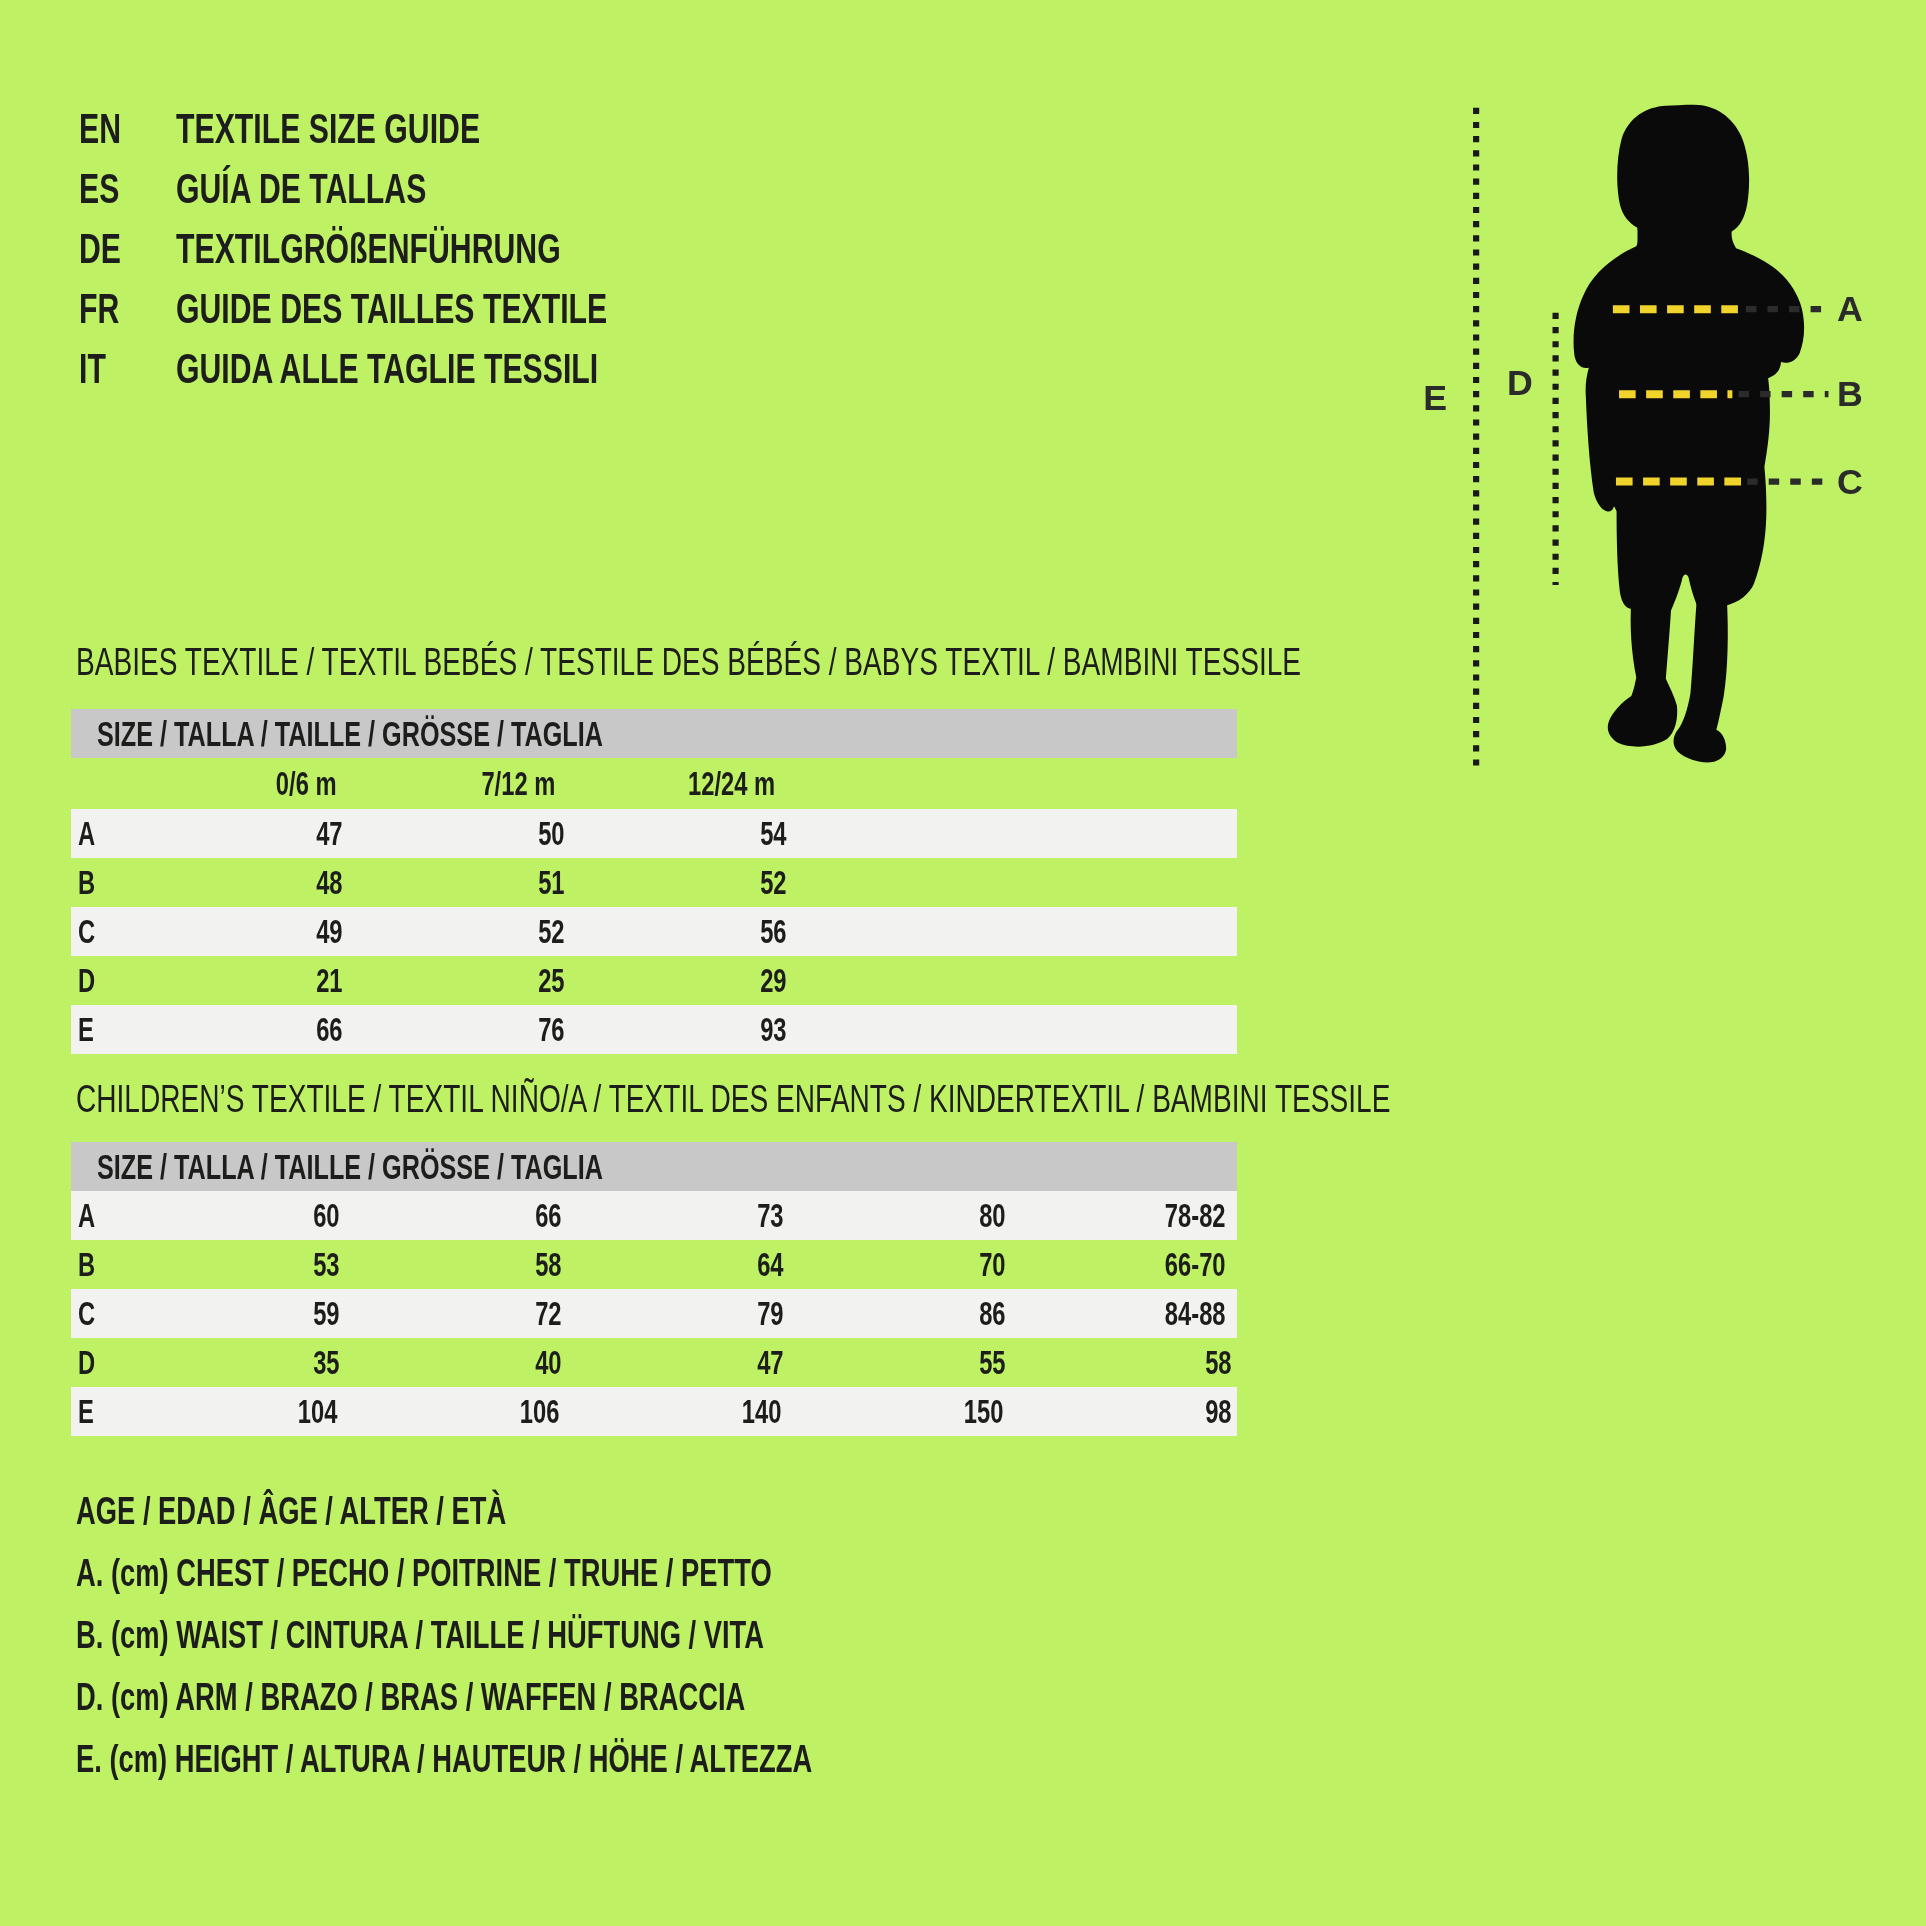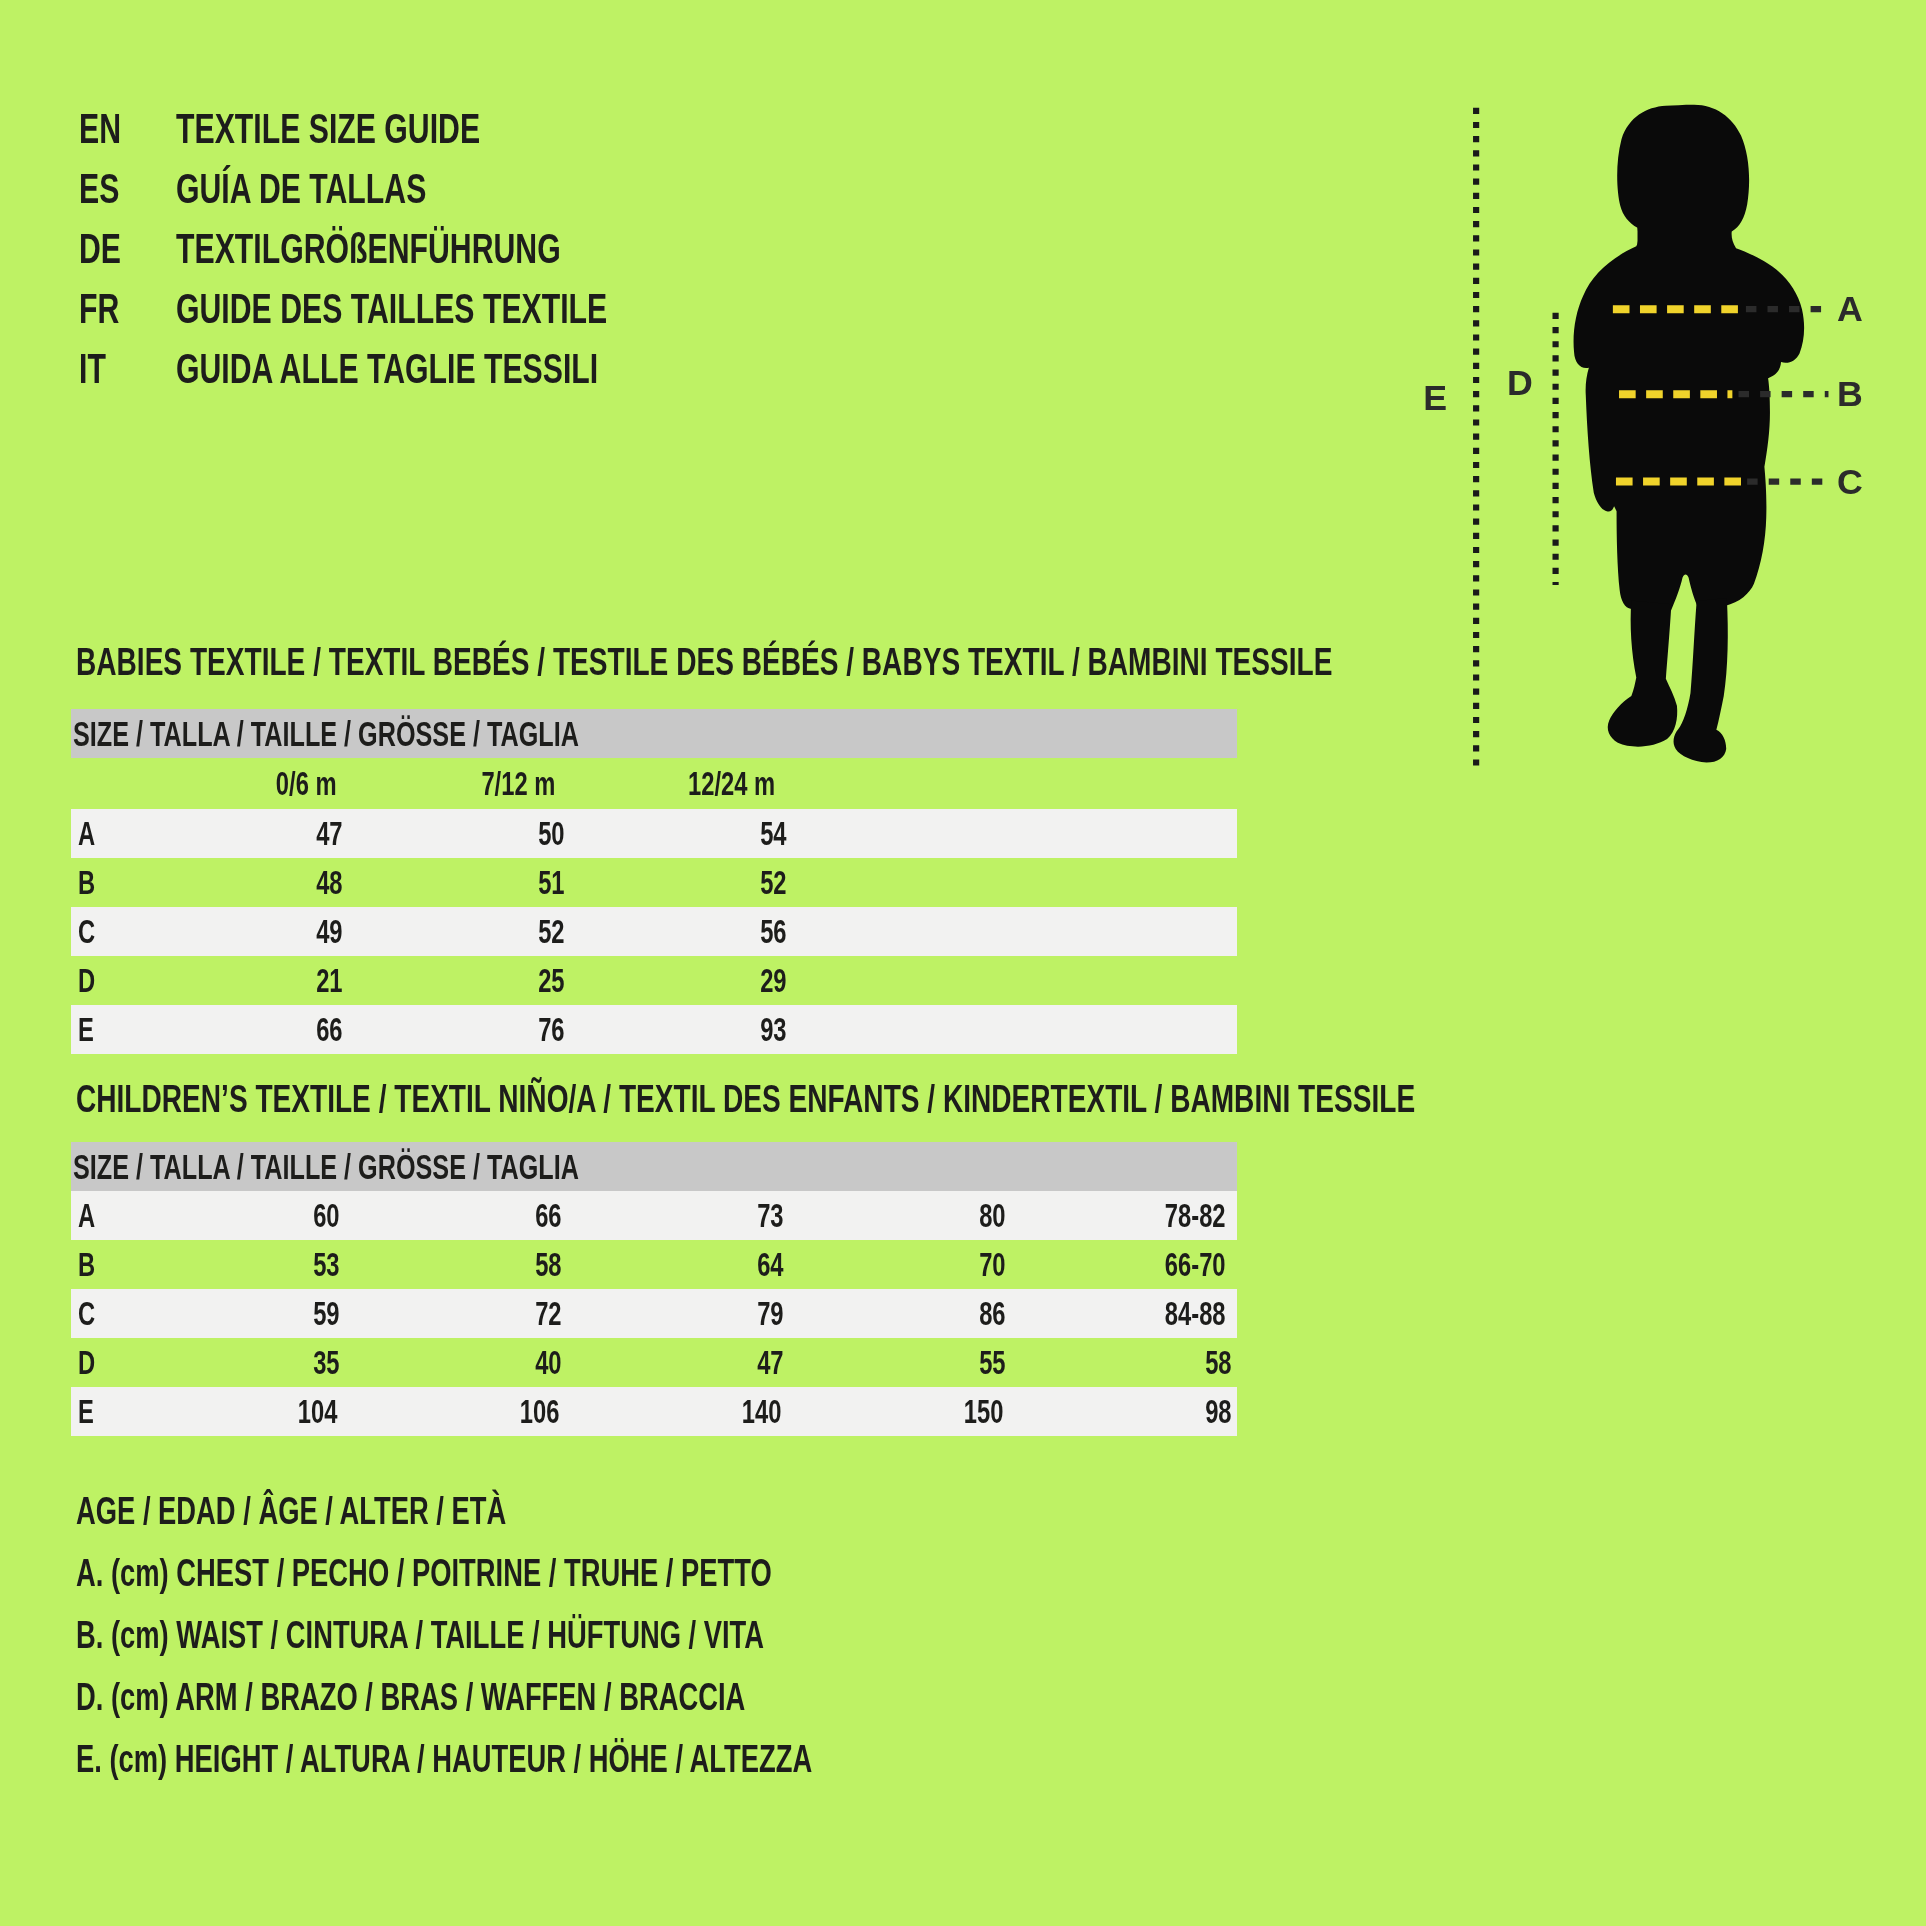--- a/index.html
+++ b/index.html
@@ -14,29 +14,29 @@
   
   .cond{display:inline-block;transform:scaleX(0.72);transform-origin:0 50%;white-space:nowrap;}
   .condc{display:inline-block;transform:scaleX(0.72);transform-origin:50% 50%;white-space:nowrap;}
 
   
   .lang{position:absolute;left:79px;top:99px;}
   .lang-row{display:flex;align-items:center;height:60px;font-size:42px;font-weight:700;}
   .lang-code{width:97px;flex:0 0 97px;}
 
   
-  .sec-heading{position:absolute;left:76px;height:41px;display:flex;align-items:center;font-size:39px;font-weight:700;}
+  .sec-heading{position:absolute;left:76px;height:41px;display:flex;align-items:center;font-size:39px;font-weight:400;}
   #babies-heading{top:641px;}
   #children-heading{top:1078px;}
 
   
   .size-table{position:absolute;left:71px;width:1166px;}
   #babies-table{top:709px;}
   #children-table{top:1142px;}
-  .size-bar{height:49px;background:#c8c8c8;display:flex;align-items:center;padding-left:2px;font-size:35px;font-weight:700;}
+  .size-bar{height:49px;background:#c8c8c8;display:flex;align-items:center;padding-left:26px;font-size:35px;font-weight:700;}
   .thead{height:51px;}
   .trow{height:49px;}
   .grid-b{display:grid;grid-template-columns:55px 222px 222px 222px;}
   .grid-c{display:grid;grid-template-columns:52px 222px 222px 222px 222px 1fr;}
   .stripe{background:#f2f2f1;}
   .rlabel{display:flex;align-items:center;justify-content:flex-start;padding-left:7.4px;font-size:33px;font-weight:700;}
   .cell{display:flex;align-items:center;justify-content:flex-end;font-size:33px;font-weight:700;}
 
   
   .legend{position:absolute;left:76px;top:1480px;}

